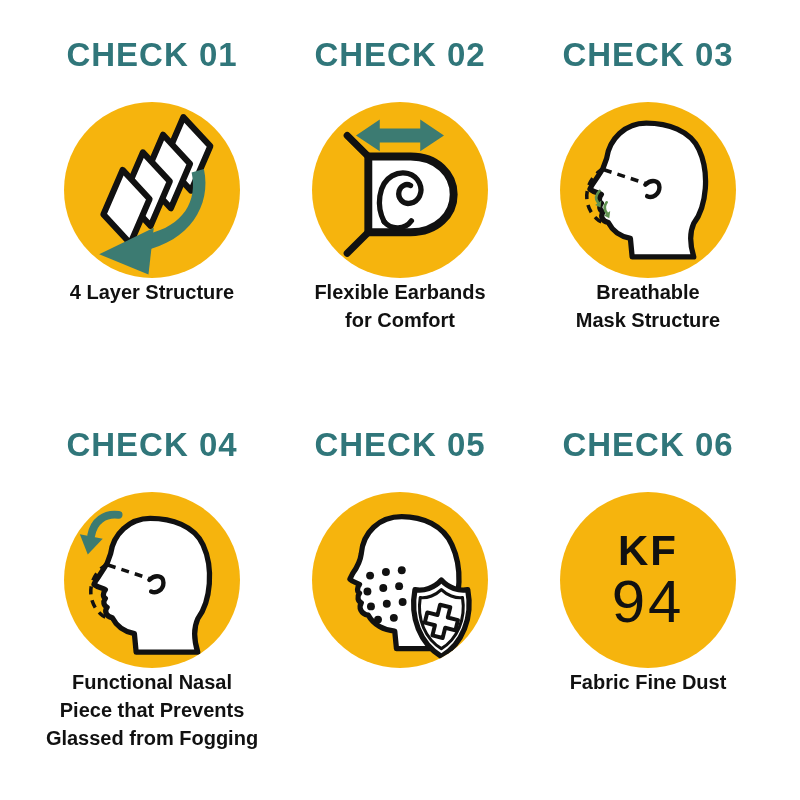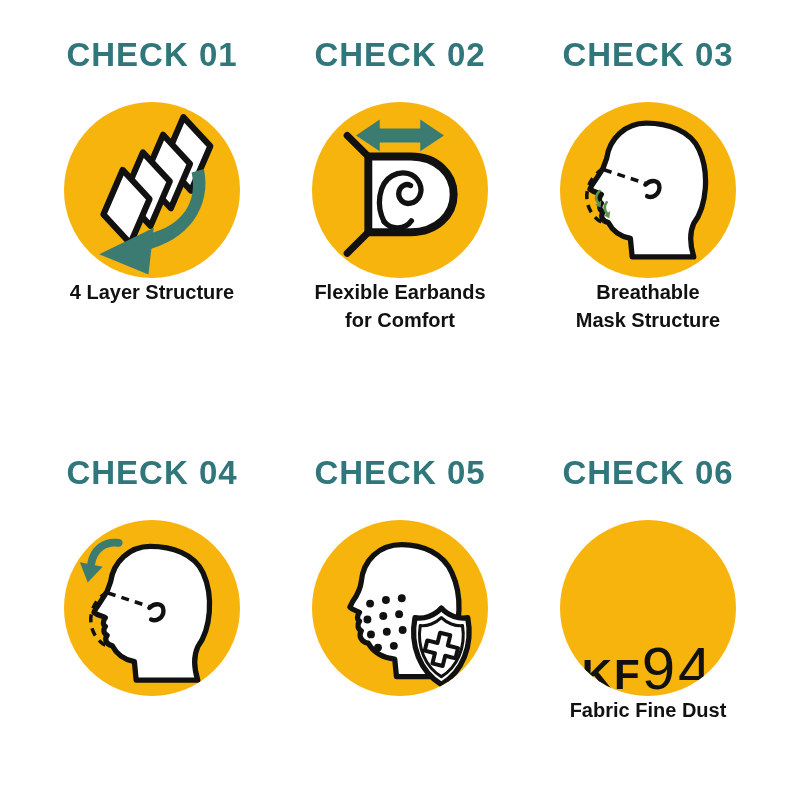--- a/index.html
+++ b/index.html
@@ -31,21 +31,21 @@
     background:var(--yellow);
     display:flex;align-items:center;justify-content:center;
     overflow:hidden;flex:none;
   }
   .circle svg{width:176px;height:176px;display:block;}
   .caption{
     text-align:center;
     font-size:20px;font-weight:700;line-height:28px;color:var(--ink);
   }
   .cap-line{display:block;}
-  .kf-wrap{display:flex;flex-direction:row;align-items:flex-end;justify-content:center;
+  .kf-wrap{display:flex;flex-direction:column;align-items:center;justify-content:center;
     width:100%;height:100%;color:var(--ink);}
   .kf-top{font-size:42px;font-weight:700;letter-spacing:2px;line-height:1;}
   .kf-num{font-size:60px;font-weight:400;letter-spacing:3px;line-height:0.92;margin-top:2px;}
 </style>
 </head>
 <body>
 
 <div class="board">
 
   <section class="card">
@@ -114,20 +114,25 @@
     <div class="circle">
       <svg viewBox="0 0 200 200">
         <path d="M98,30 C 74,30 56,48 53,70 L49,81 C 45,88 40,95 36,101 L34,105 C 39,109 44,109 47,111 C 44,115 44,119 47,121 C 44,125 45,129 49,131 C 46,135 47,141 55,143 C 60,153 70,159 80,161 L82,182 L152,182 C 147,166 147,155 152,144 C 167,124 170,86 158,60 C 148,38 122,30 98,30 Z" fill="#ffffff" stroke="var(--ink)" stroke-width="6" stroke-linejoin="round"></path>
         <path d="M97,100 C 104,93 113,95 113,103 C 113,111 105,116 99,113" fill="none" stroke="var(--ink)" stroke-width="5" stroke-linecap="round"></path>
         <path d="M50,83 L99,99" fill="none" stroke="var(--ink)" stroke-width="4" stroke-dasharray="9,7"></path>
         <path d="M49,82 C 28,94 24,122 41,138 C 46,143 53,145 58,144" fill="none" stroke="var(--ink)" stroke-width="4" stroke-dasharray="9,7"></path>
         <path d="M62,26 C 46,24 34,33 31,49" fill="none" stroke="var(--teal-accent)" stroke-width="9" stroke-linecap="round"></path>
         <polygon fill="var(--teal-accent)" points="18,48 44,53 27,71"></polygon>
       </svg>
     </div>
+    <p class="caption">
+      <span class="cap-line">Functional Nasal</span>
+      <span class="cap-line">Piece that Prevents</span>
+      <span class="cap-line">Glassed from Fogging</span>
+    </p>
   </section>
 
   <section class="card">
     <h2 class="check-heading">CHECK 05</h2>
     <div class="circle">
       <svg viewBox="0 0 200 200">
         <path d="M102,28 C 76,28 58,46 56,70 C 55,78 51,86 46,93 L43,99 C 47,103 51,103 54,105 C 51,109 51,113 54,115 C 51,119 52,124 56,126 C 53,131 55,138 64,140 C 70,151 82,157 94,158 L96,178 L158,178 C 152,162 153,150 157,140 C 169,120 171,86 159,60 C 149,38 126,28 102,28 Z" fill="#ffffff" stroke="var(--ink)" stroke-width="6" stroke-linejoin="round"></path>
         <g fill="var(--ink)">
           <circle cx="66" cy="95" r="4.5"></circle>
             <circle cx="84" cy="91" r="4.5"></circle>

